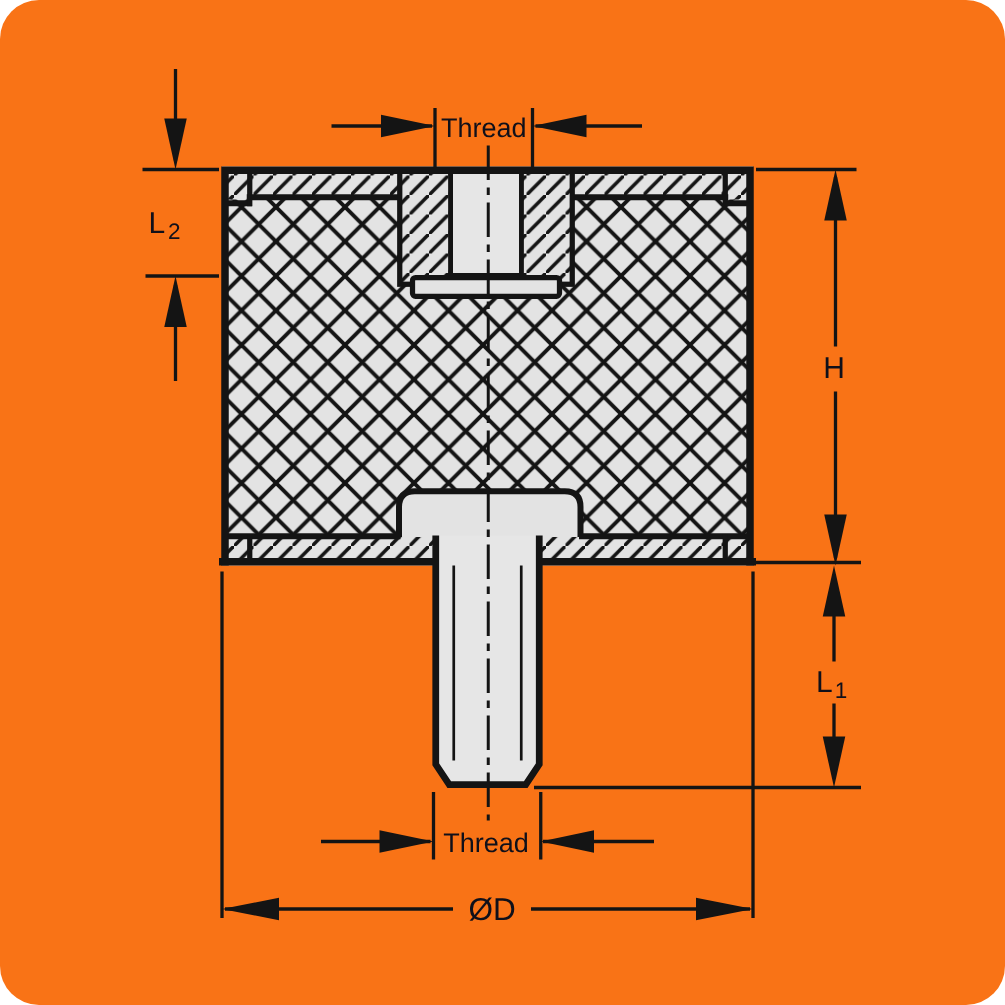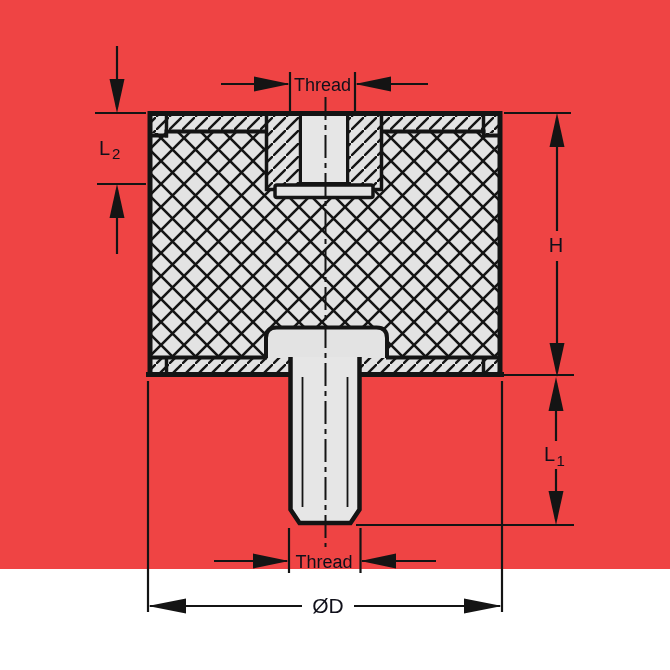--- a/index.html
+++ b/index.html
@@ -6,22 +6,23 @@
     margin: 0;
     padding: 0;
     background: #ffffff;
     width: 670px;
     height: 670px;
     font-family: "Liberation Sans", sans-serif;
   }
   #stage {
     position: relative;
     width: 670px;
-    height: 569px;
-    background: #ef4444;
+    height: 670px;
+    background: #f97316;
+    border-radius: 26px;
   }
   svg { display: block; }
   text {
     font-family: "Liberation Sans", sans-serif;
     fill: #10101a;
   }
   .dim-line { stroke: #141414; stroke-width: 2.2; fill: none; }
   .arrow { fill: #141414; stroke: none; }
   .thick3 { stroke: #141414; stroke-width: 3.5; }
   .thick4 { stroke: #141414; stroke-width: 4; }

